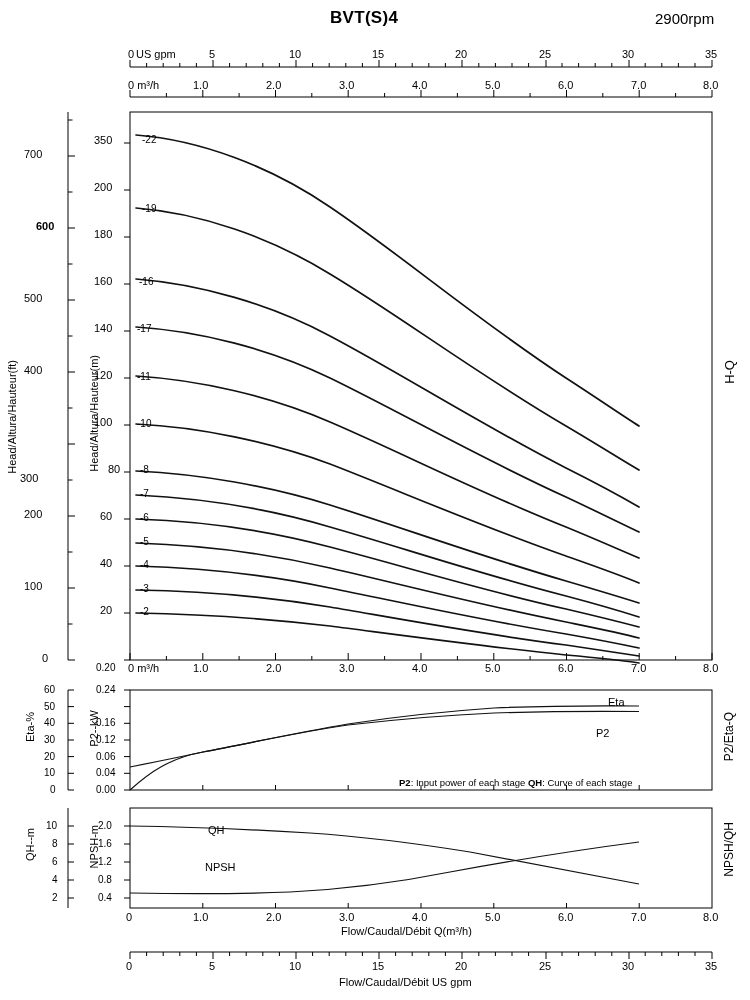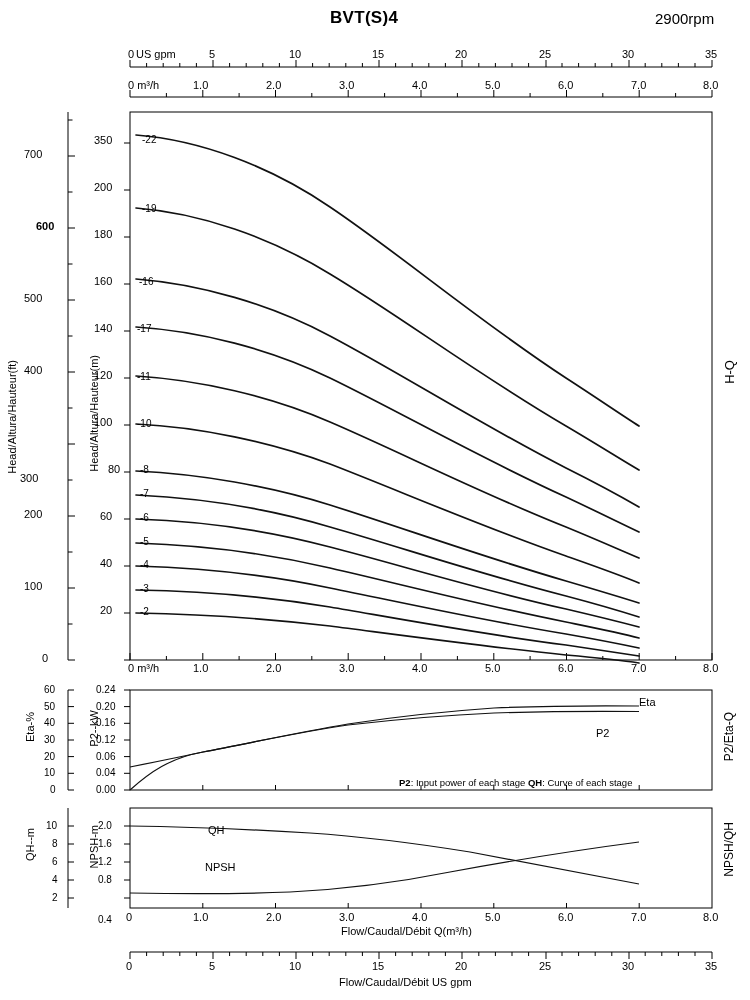--- a/index.html
+++ b/index.html
@@ -299,24 +299,24 @@
   <div class="abs lbl-sm" style="left:44px;top:734px;">30</div>
   <div class="abs lbl-sm" style="left:44px;top:717px;">40</div>
   <div class="abs lbl-sm" style="left:44px;top:701px;">50</div>
   <div class="abs lbl-sm" style="left:44px;top:684px;">60</div>
 
   <div class="abs lbl-sm" style="left:96px;top:784px;">0.00</div>
   <div class="abs lbl-sm" style="left:96px;top:767px;">0.04</div>
   <div class="abs lbl-sm" style="left:96px;top:751px;">0.06</div>
   <div class="abs lbl-sm" style="left:96px;top:734px;">0.12</div>
   <div class="abs lbl-sm" style="left:96px;top:717px;">0.16</div>
-  <div class="abs lbl-sm" style="left:96px;top:701px;text-align:right;">0.20</div>
+  <div class="abs lbl-sm" style="left:96px;top:662px;text-align:right;">0.20</div>
   <div class="abs lbl-sm" style="left:96px;top:684px;">0.24</div>
 
-  <div class="abs lbl" style="left:639px;top:696px;">Eta</div>
+  <div class="abs lbl" style="left:608px;top:696px;">Eta</div>
   <div class="abs lbl" style="left:596px;top:727px;">P2</div>
 
   <div class="abs note" style="left:399px;top:777px;">
     <b>P2</b><span>: Input power of each stage </span><b>QH</b><span>: Curve of each stage</span>
   </div>
 
   <svg class="abs" style="left:0;top:804px;" width="750" height="110">
     <rect class="frame" x="130" y="4" width="582" height="100"></rect>
     <line class="axis-line" x1="68" y1="4" x2="68" y2="104"></line>
     <g stroke="#000" stroke-width="1">
@@ -351,21 +351,21 @@
   <div class="abs vert" style="left:24px;top:828px;">QH--m</div>
   <div class="abs vert" style="left:88px;top:825px;">NPSH-m</div>
   <div class="abs vert" style="left:722px;top:822px;font-size:12px;">NPSH/QH</div>
 
   <div class="abs lbl-sm" style="left:52px;top:892px;">2</div>
   <div class="abs lbl-sm" style="left:52px;top:874px;">4</div>
   <div class="abs lbl-sm" style="left:52px;top:856px;">6</div>
   <div class="abs lbl-sm" style="left:52px;top:838px;">8</div>
   <div class="abs lbl-sm" style="left:46px;top:820px;">10</div>
 
-  <div class="abs lbl-sm" style="left:98px;top:892px;margin-top:22px;">0.4</div>
+  <div class="abs lbl-sm" style="left:98px;top:892px;">0.4</div>
   <div class="abs lbl-sm" style="left:98px;top:874px;">0.8</div>
   <div class="abs lbl-sm" style="left:98px;top:856px;">1.2</div>
   <div class="abs lbl-sm" style="left:98px;top:838px;text-align:center;">1.6</div>
   <div class="abs lbl-sm" style="left:98px;top:820px;">2.0</div>
 
   <div class="abs lbl" style="left:208px;top:824px;">QH</div>
   <div class="abs lbl" style="left:205px;top:861px;">NPSH</div>
 
   <div class="abs lbl" style="left:126px;top:911px;">0</div>
   <div class="abs lbl" style="left:193px;top:911px;">1.0</div>

